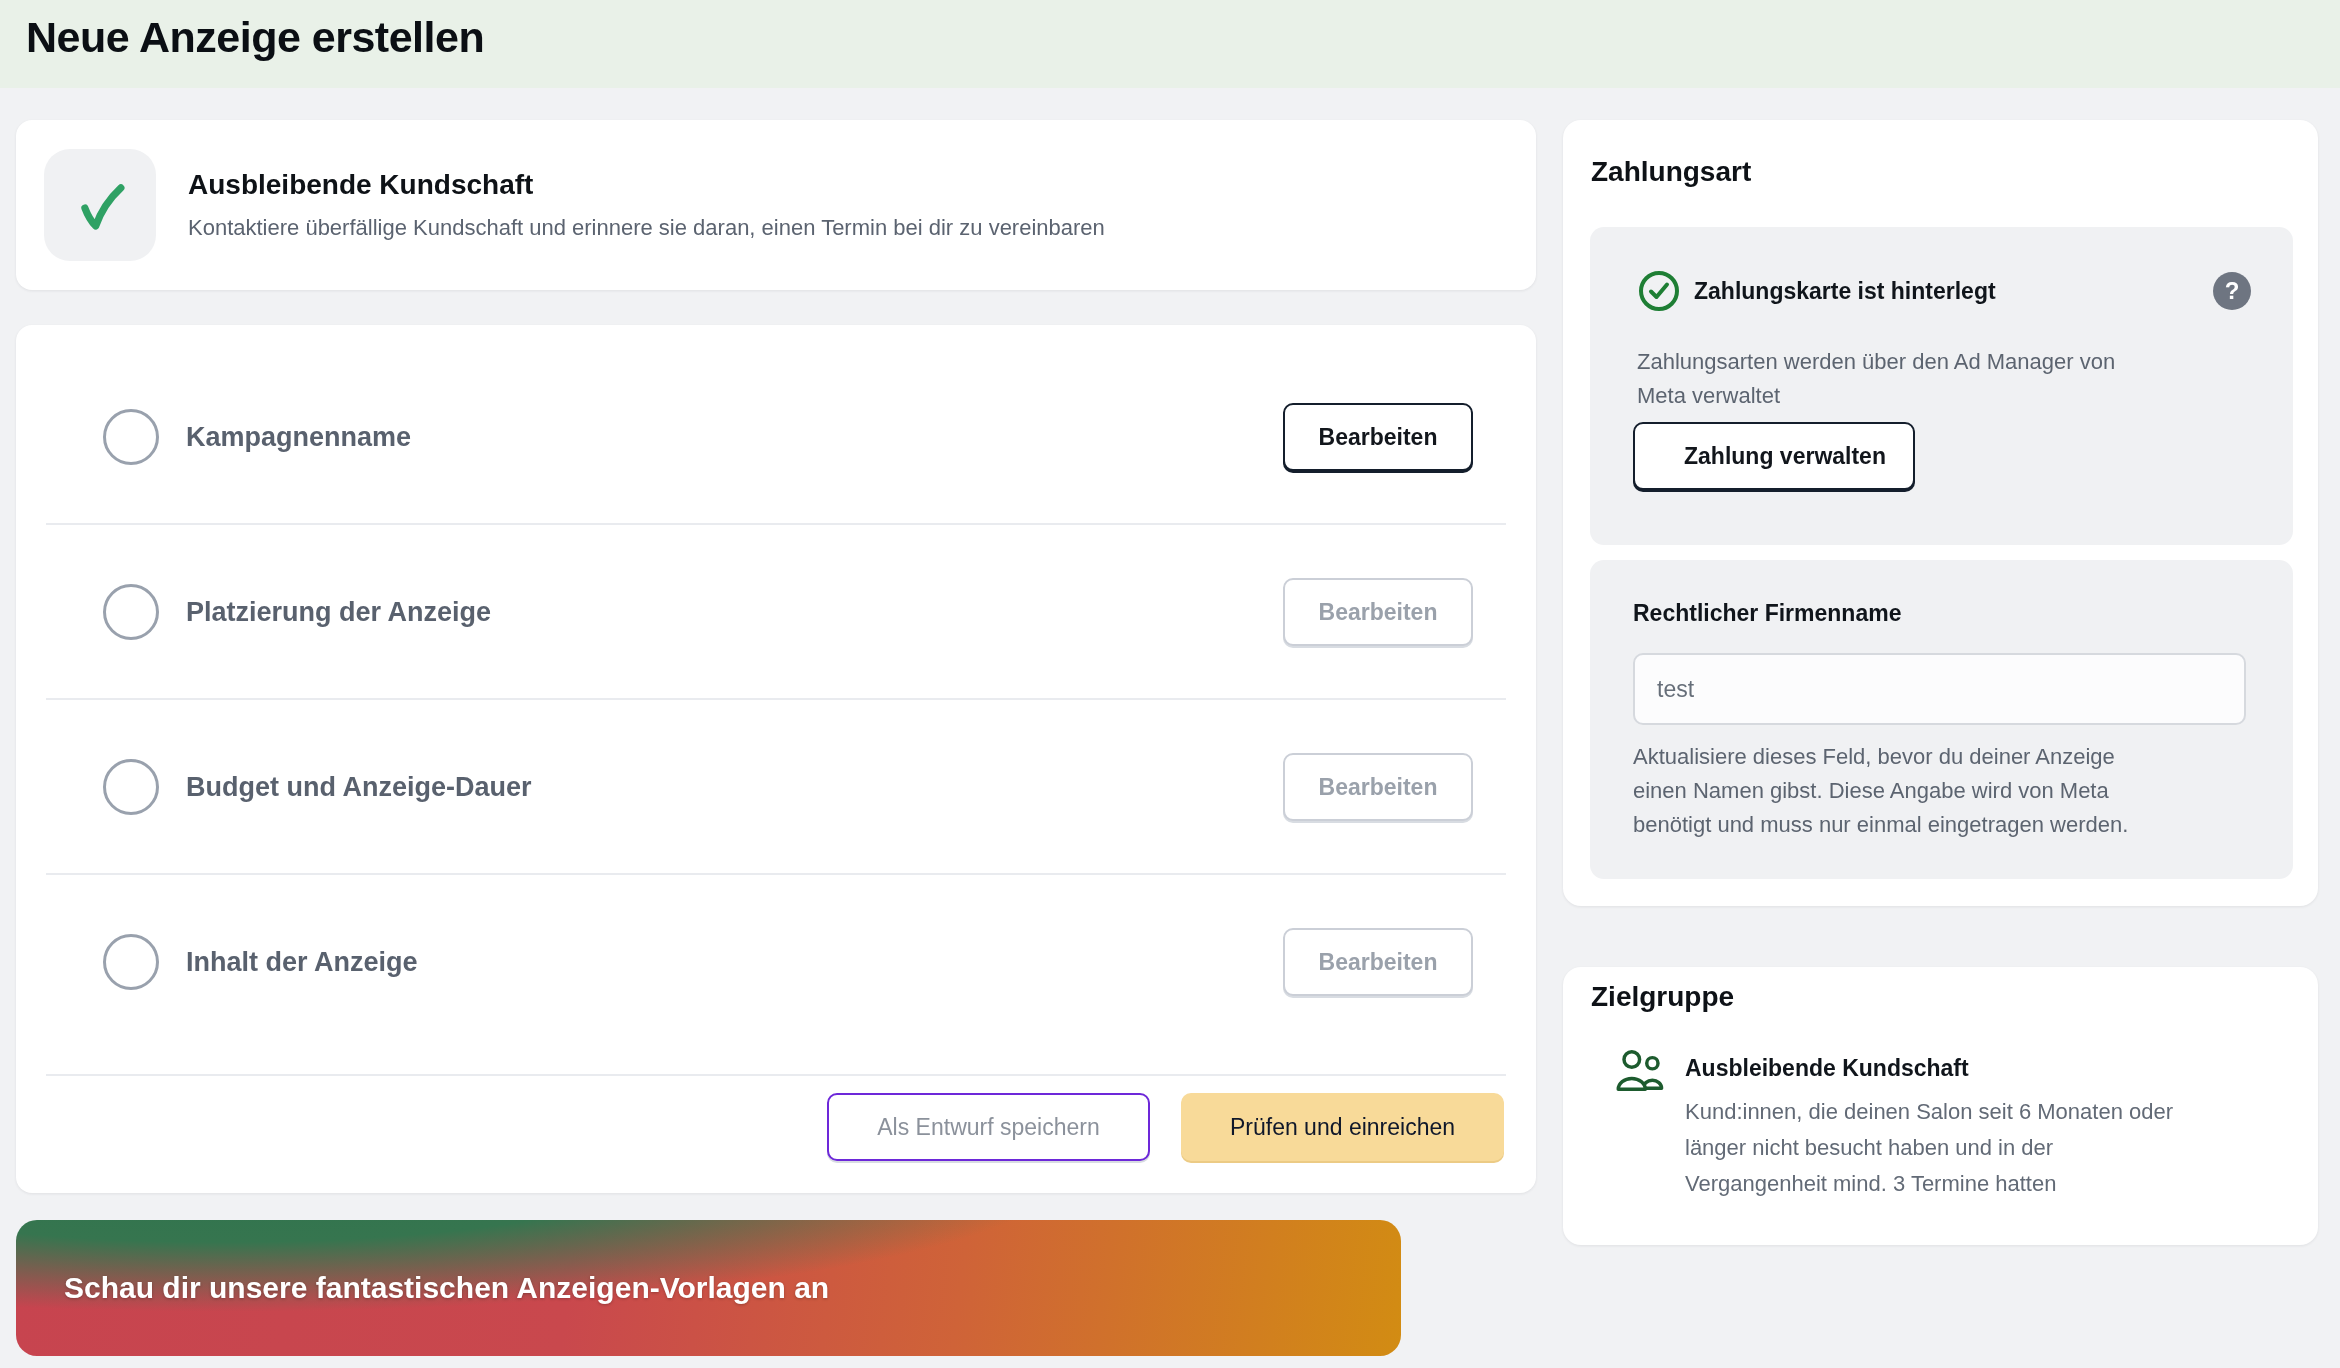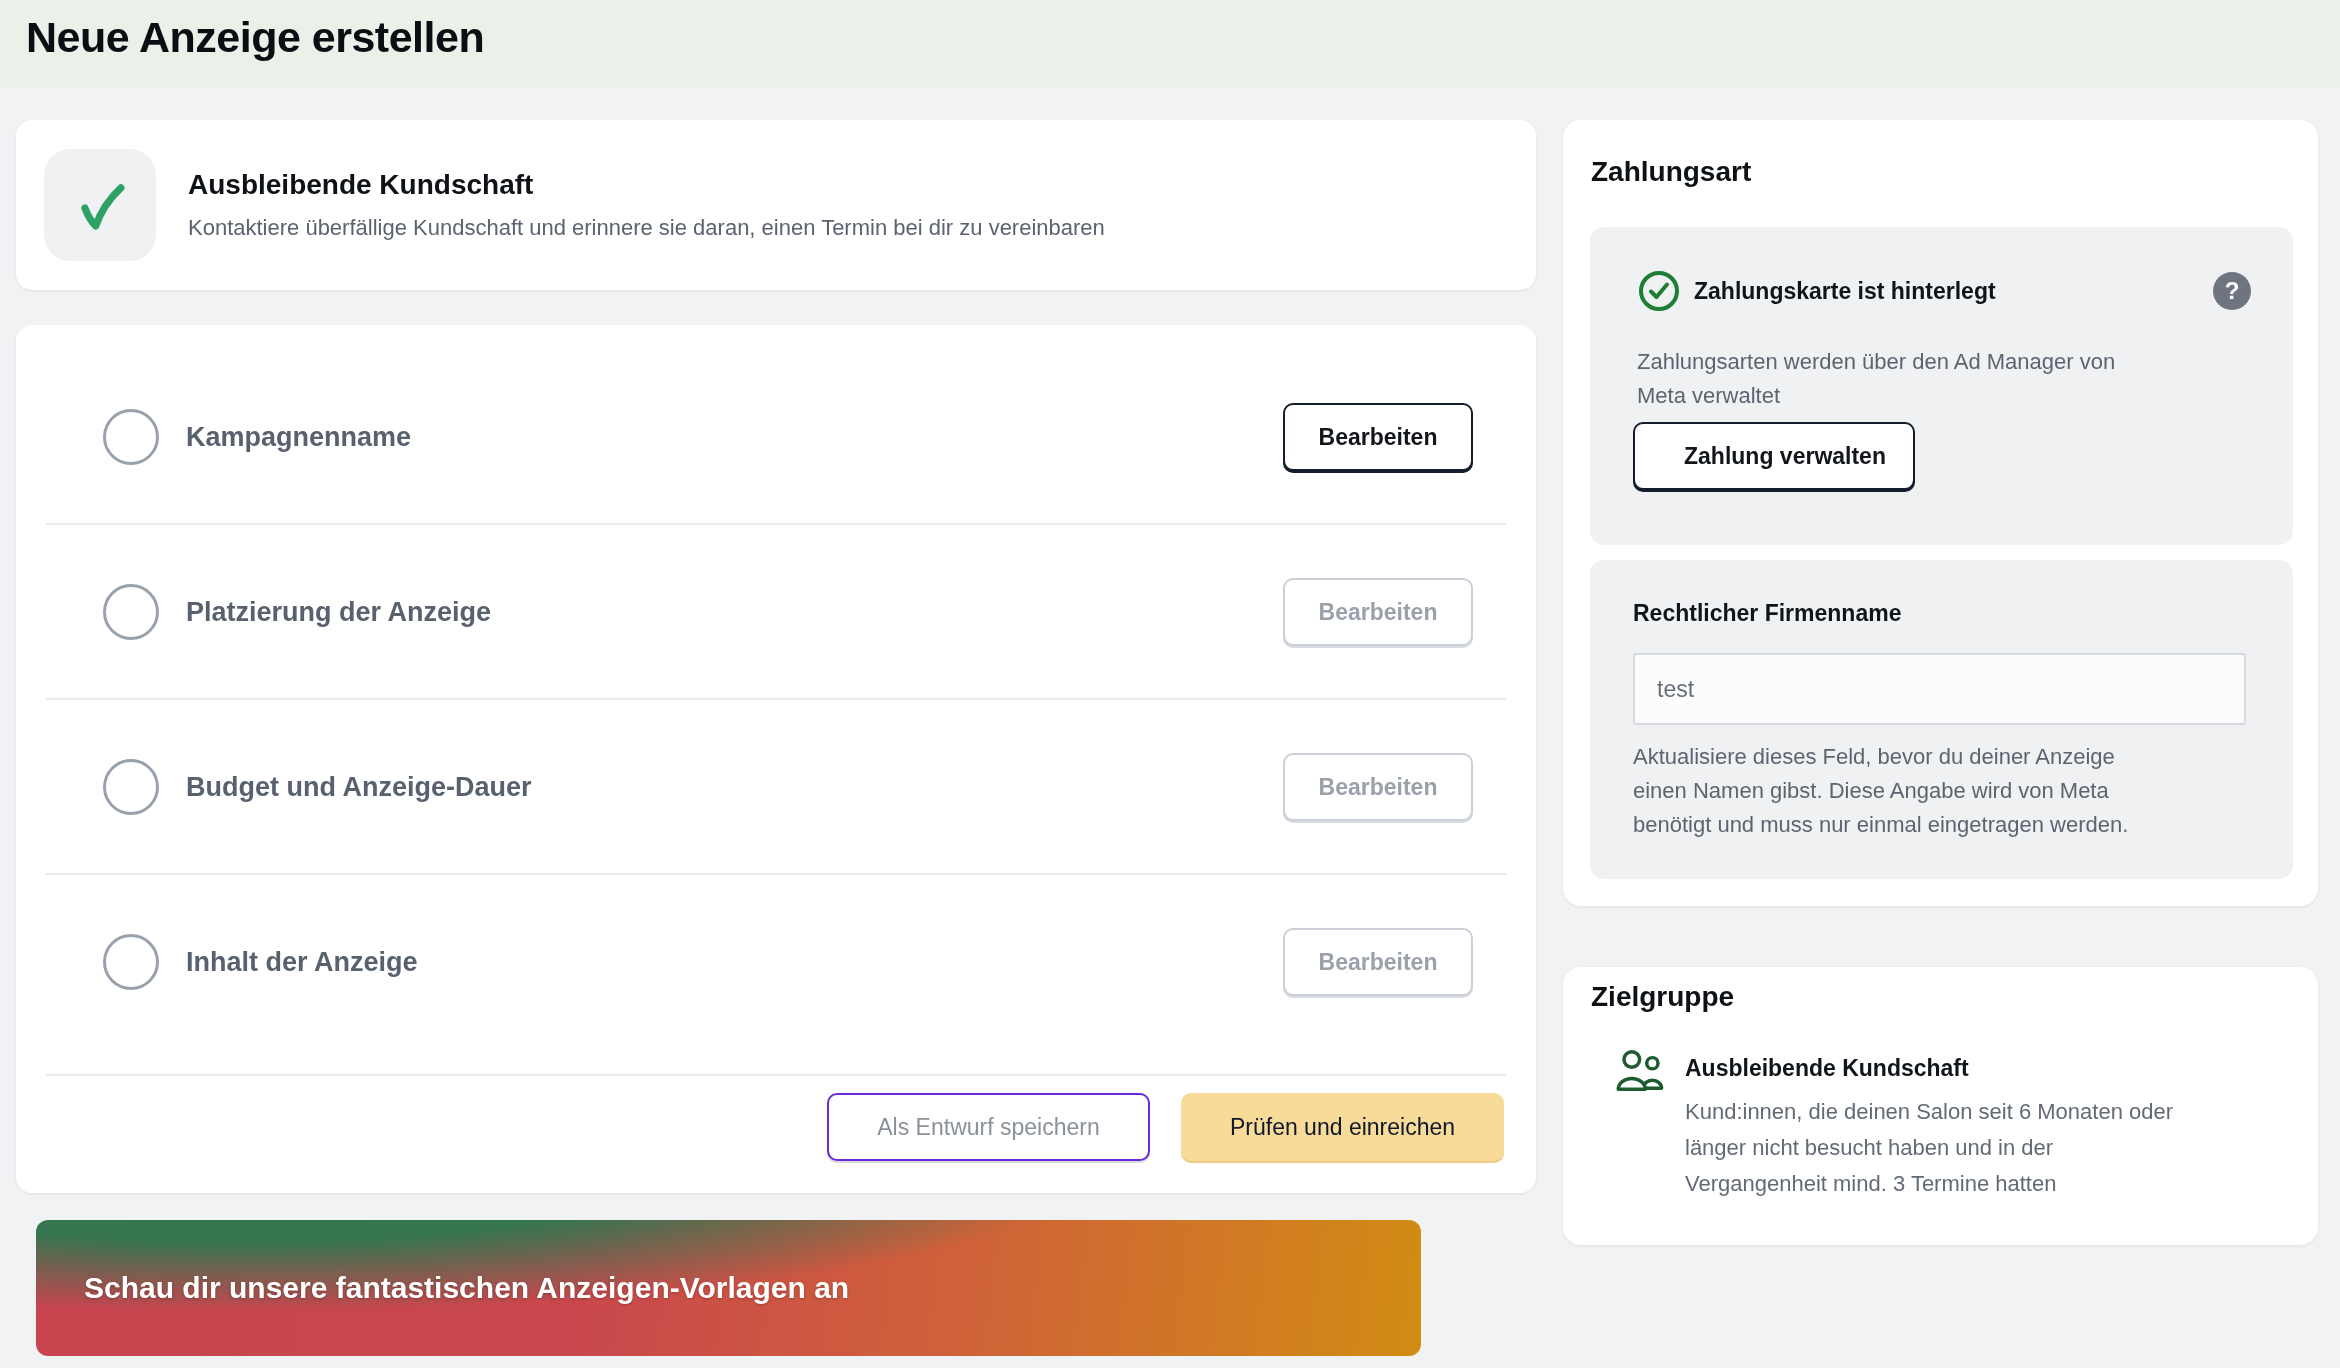--- a/index.html
+++ b/index.html
@@ -61,39 +61,39 @@
   .help-badge {
     position:absolute; right:42px; top:45px; width:38px; height:38px; border-radius:50%;
     background:#6e7581; color:#fff; font-size:24px; font-weight:700;
     display:flex; align-items:center; justify-content:center; cursor:pointer;
   }
   .pay-desc { position:absolute; left:47px; top:118px; font-size:22px; line-height:34px; color:#5c6470; }
   .btn-manage { position:absolute; left:43px; top:195px; width:282px; height:68px;padding-left:22px; }
   .legal-label { position:absolute; left:43px; top:40px; font-size:23px; font-weight:700; color:#10151b; }
   .legal-input {
     position:absolute; left:43px; top:93px; width:613px; height:72px;
-    border:2px solid #d6d9de; border-radius:3px; background:#fcfcfd;
+    border:2px solid #d6d9de; border-radius:10px; background:#fcfcfd;
     font-family:inherit; font-size:23px; color:#666e79; padding:0 22px; outline:none;
   }
   .legal-helper { position:absolute; left:43px; top:180px; font-size:22px; line-height:34px; color:#5c6470; }
 
   
   .card-audience { left:1563px; top:967px; width:755px; height:278px; border-radius:18px; }
   .aud-heading { top:14px; }
   .aud-icon { position:absolute; left:52px; top:82px; }
   .aud-name { position:absolute; left:122px; top:88px; font-size:23px; font-weight:700; color:#10151b; }
   .aud-desc { position:absolute; left:122px; top:127px; font-size:22px; line-height:36px; color:#626a76; }
 
   
   .banner {
-    position:absolute; left:16px; top:1220px; width:1385px; height:136px; border-radius:12px;
+    position:absolute; left:16px; top:1220px; width:1385px; height:136px; border-radius:21px;
     background:
       radial-gradient(95% 160% at 15% -35%, #2e744d 0%, #36754f 32%, rgba(52,115,78,0) 64%),
       linear-gradient(97deg, #c7444f 0%, #c9484d 40%, #cf6338 68%, #d28c13 100%);
-    display:flex; align-items:center;margin-left:20px;
+    display:flex; align-items:center;
   }
   .banner-text { position:absolute; left:48px; font-size:30px; font-weight:700; color:#fff; text-shadow:0 1px 3px rgba(0,0,0,0.25); }
   .banner-btn {
     position:absolute; left:951px; top:33px; width:359px; height:70px;
     background:#fff; border:none; border-radius:14px; font-size:23px; color:#101418; font-weight:500;
   }
 </style>
 </head>
 <body>
 

